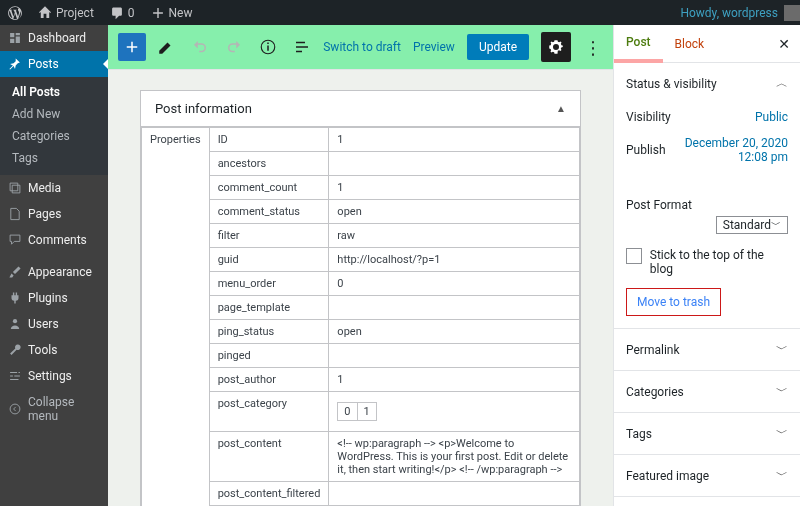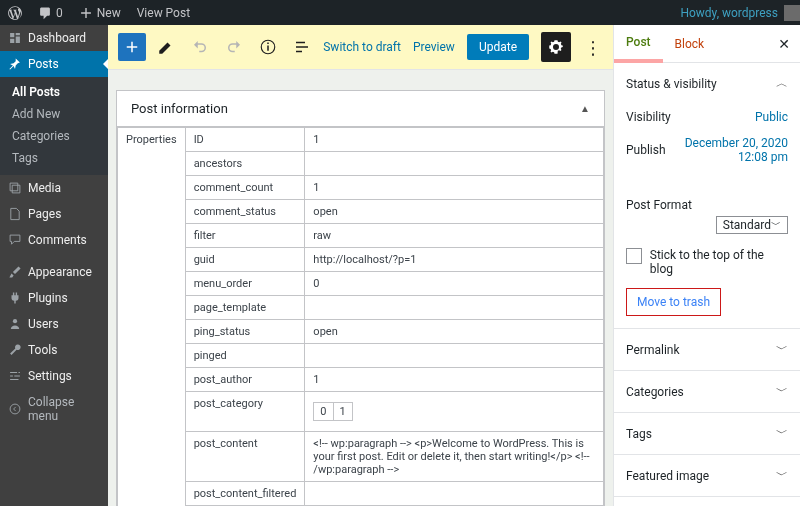--- a/index.html
+++ b/index.html
@@ -24,35 +24,35 @@
   .side-item.current { background: #0073aa; color: #fff; position: relative; }
   .side-item.current svg { fill: #fff; }
   .side-item.current::after { content:""; position:absolute; right:-1px; top:50%; transform:translateY(-50%); border:6px solid transparent; border-right-color:#fff; }
   .side-sub { background: #32373c; padding: 4px 0 6px; }
   .side-sub a { display: block; padding: 4px 8px 4px 12px; color: #b4b9be; cursor: pointer; font-size: 12px; }
   .side-sub a.active { color: #fff; font-weight: 600; }
   .side-sep { height: 6px; }
   .collapse { color: #b4b9be; }
 
   
-  .main { flex: 1; display: flex; flex-direction: column; background: #fef9c3; border-right: 1px solid #e2e4e7; }
+  .main { flex: 1; display: flex; flex-direction: column; background: #86efac; border-right: 1px solid #e2e4e7; }
   .editor-topbar { height: 45px; display: flex; align-items: center; padding: 0 10px; border-bottom: 1px solid #e2e4e7; gap: 6px; }
   .btn-square { width: 28px; height: 28px; display: flex; align-items: center; justify-content: center; border-radius: 2px; cursor: pointer; }
   .btn-add { background: #1e73be; color: #fff; }
   .btn-add svg, .btn-square svg { width: 18px; height: 18px; }
   .btn-ghost svg { fill: #1e1e1e; }
   .btn-disabled svg { fill: #b5b5b5; }
   .topbar-right { margin-left: auto; display: flex; align-items: center; gap: 12px; }
   .link-blue { color: #0073aa; cursor: pointer; font-size: 12px; }
   .btn-primary { background: #007cba; color: #fff; padding: 6px 12px; border-radius: 2px; font-size: 12px; cursor: pointer; }
   .btn-dark { background: #1e1e1e; color: #fff; width: 30px; height: 30px; display: flex; align-items:center; justify-content:center; border-radius:2px; cursor:pointer; }
   .btn-dark svg { fill: #fff; width:18px; height:18px; }
   .kebab { width: 20px; text-align: center; font-size: 18px; color: #1e1e1e; cursor: pointer; }
 
-  .editor-body { flex: 1; overflow: auto; background: #eef1ed; padding: 20px 8px; position: relative; }
+  .editor-body { flex: 1; overflow: auto; background: #eef1ed; padding: 20px 32px; position: relative; }
   .block-card { background: #fff; border: 1px solid #c3c4c7; }
   .block-head { display: flex; align-items: center; justify-content: space-between; padding: 10px 14px; font-size: 13px; border-bottom: 1px solid #c3c4c7; }
   .block-head .caret { font-size: 10px; color: #555; }
   .block-body { padding: 0; }
   .info-table { width: 100%; border-collapse: collapse; font-size: 11px; }
   .info-table td, .info-table th { border: 1px solid #c3c4c7; padding: 5px 8px; text-align: left; vertical-align: top; color: #3c434a; font-weight: normal; }
   .info-table .propcell { width: 60px; vertical-align: top; }
   .info-table .keycell { width: 115px; }
   .cat-inline { display: inline-flex; border: 1px solid #c3c4c7; }
   .cat-inline span { padding: 2px 6px; border-right: 1px solid #c3c4c7; }
@@ -85,32 +85,35 @@
 
 <div class="adminbar">
   <div class="adminbar-left">
     <div class="adminbar-item">
       <svg viewBox="0 0 20 20">
           <path d="M10 .2C4.6.2.2 4.6.2 10s4.4 9.8 9.8 9.8 9.8-4.4 9.8-9.8S15.4.2 10 .2zM1.5 10c0-1.2.3-2.4.8-3.4l4 11C3.5 16.2 1.5 13.3 1.5 10zm8.5 8.5c-.8 0-1.6-.1-2.4-.3l2.5-7.4 2.6 7.2c0 .1 0 .1.1.1-.9.3-1.8.4-2.8.4zm1.2-12.5c.5 0 1-.1 1-.1.5 0 .4-.7-.1-.7 0 0-1.4.1-2.3.1-.8 0-2.2-.1-2.2-.1-.5 0-.5.7-.1.7 0 0 .4.1.9.1l1.3 3.7L7.8 15 4.7 6c.5 0 1-.1 1-.1.5 0 .4-.7-.1-.7 0 0-1.4.1-2.3.1H2.9C4.4 3 7 1.5 10 1.5c2.2 0 4.2.8 5.7 2.2h-.1c-.8 0-1.4.7-1.4 1.5 0 .7.4 1.3.8 2 .3.6.7 1.3.7 2.3 0 .7-.3 1.6-.6 2.7l-.8 2.7-3.1-9zm6.3 1.6c.6 1.1 1 2.4 1 3.9 0 3.1-1.7 5.8-4.2 7.3l2.6-7.5c.5-1.2.6-2.2.6-3v-.7z"></path>
         </svg>
     </div>
     <div class="adminbar-item">
       <svg viewBox="0 0 20 20">
+          <path d="M16 8.5l1.5 1.4 1-1L10 .5 1.5 8.9l1 1L4 8.5V17h4v-6h4v6h4V8.5z"></path>
+        </svg>
+      <span>Project</span>
+    </div>
+    <div class="adminbar-item">
+      <svg viewBox="0 0 20 20">
           <path d="M5 2h10c1.1 0 2 .9 2 2v8c0 1.1-.9 2-2 2h-2l-5 5v-5H5c-1.1 0-2-.9-2-2V4c0-1.1.9-2 2-2z"></path>
         </svg>
       <span>0</span>
     </div>
     <div class="adminbar-item">
       <svg viewBox="0 0 20 20">
           <path d="M9 3h2v6h6v2h-6v6H9v-6H3V9h6z"></path>
         </svg>
       <span>New</span>
-    </div>
-    <div class="adminbar-item">
-      <span>View Post</span>
     </div>
   </div>
   <div class="adminbar-right">
     <span class="howdy">Howdy, wordpress</span>
     <div class="avatar16"></div>
   </div>
 </div>
 
 <div class="shell">
 

